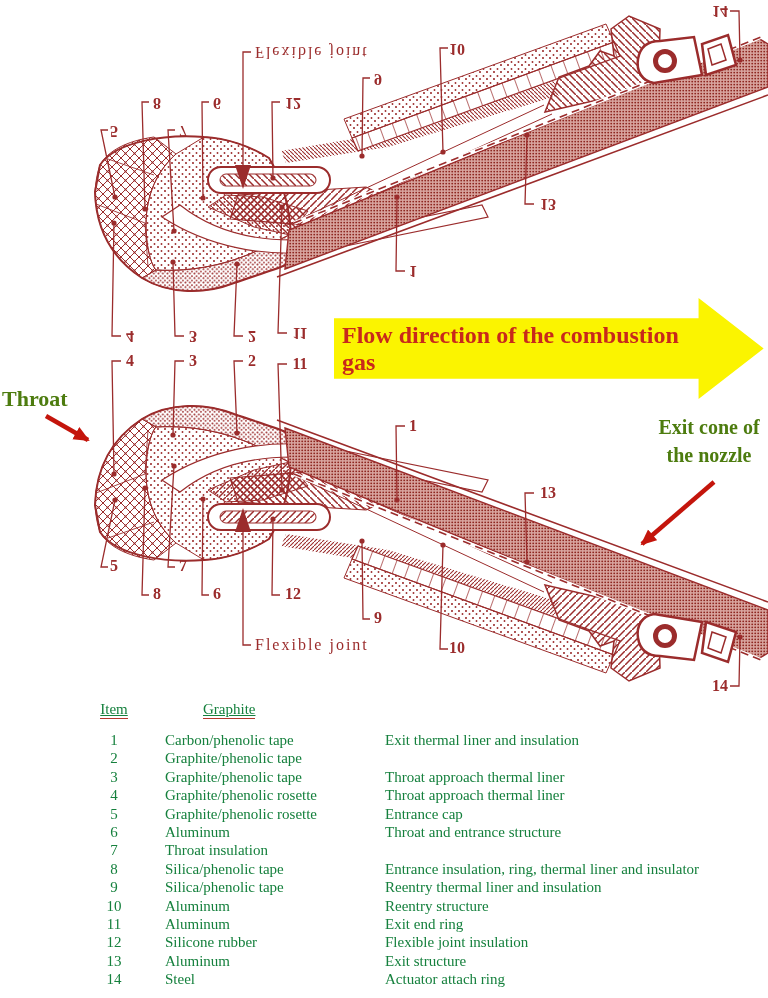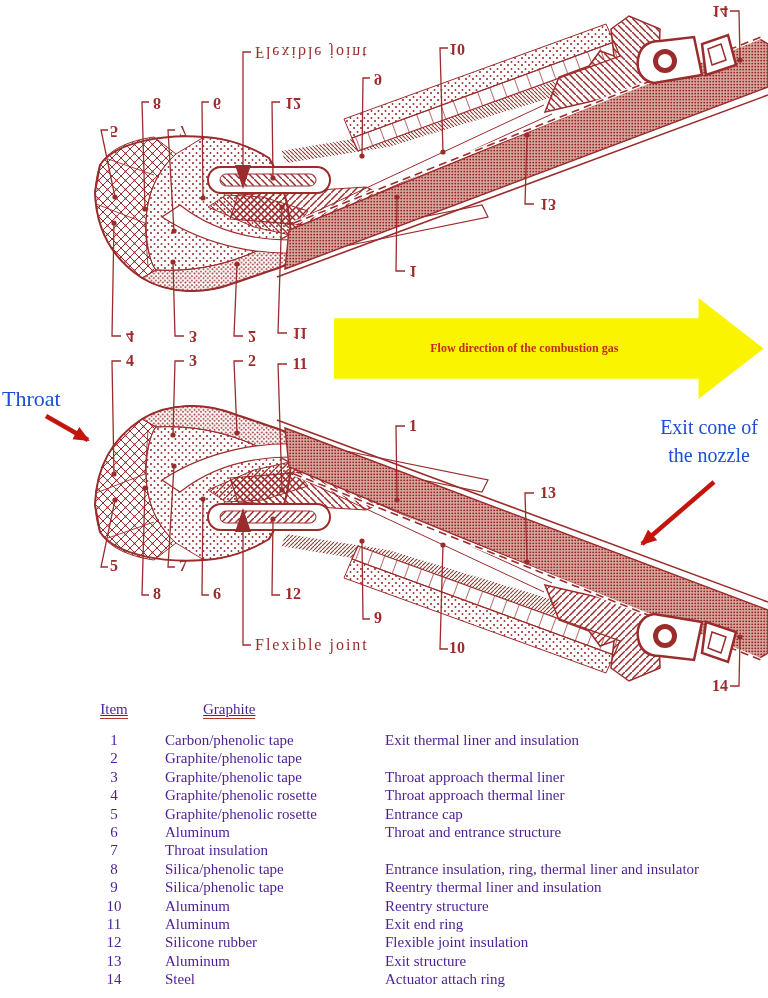--- a/index.html
+++ b/index.html
@@ -10,31 +10,31 @@
   #bottom-diagram{top:350px;}
   svg text{font-family:"Liberation Serif",serif;font-weight:bold;font-size:16px;}
   .fj-text{font-weight:normal;letter-spacing:2px;font-size:16px;}
 
   
   #flow-banner{position:absolute;left:334px;top:298px;width:434px;height:101px;
     background:#FBF400;
     clip-path:polygon(0 20%,84% 20%,84% 0,99% 50%,84% 100%,84% 80%,0 80%);}
   #flow-banner .txt{position:absolute;left:0;top:0;width:84%;height:100%;
     display:flex;align-items:center;justify-content:center;
-    color:#C8291B;font-weight:bold;font-size:12px;padding-left:16px;box-sizing:border-box;}
+    color:#C8291B;font-weight:bold;font-size:24px;padding-left:8px;box-sizing:border-box;}
 
   
-  .annot{position:absolute;color:#1d4ed8;font-weight:normal;}
+  .annot{position:absolute;color:#4d7c0f;font-weight:bold;}
   #throat-label{left:2px;top:386px;font-size:22px;}
   #exit-label{left:646px;top:413px;width:126px;text-align:center;font-size:20px;line-height:28px;}
   .red-arrow{position:absolute;}
 
   
   #materials-table{position:absolute;left:95px;top:700px;width:618px;
-    color:#4c1d95;font-size:15px;}
+    color:#15803d;font-size:15px;}
   .trow{display:flex;line-height:18.4px;}
   .c-item{width:38px;text-align:center;flex:0 0 38px;}
   .c-mat{flex:0 0 220px;padding-left:32px;box-sizing:border-box;}
   .c-fn{flex:1;padding-left:32px;box-sizing:border-box;}
   .thead{line-height:18px;margin-bottom:12px;}
   .th{border-bottom:1px solid #B4362E;text-decoration:underline;display:inline-block;}
   .h-mat{margin-left:38px;}
   .h-fn{margin-left:87px;}
 </style>
 </head>

